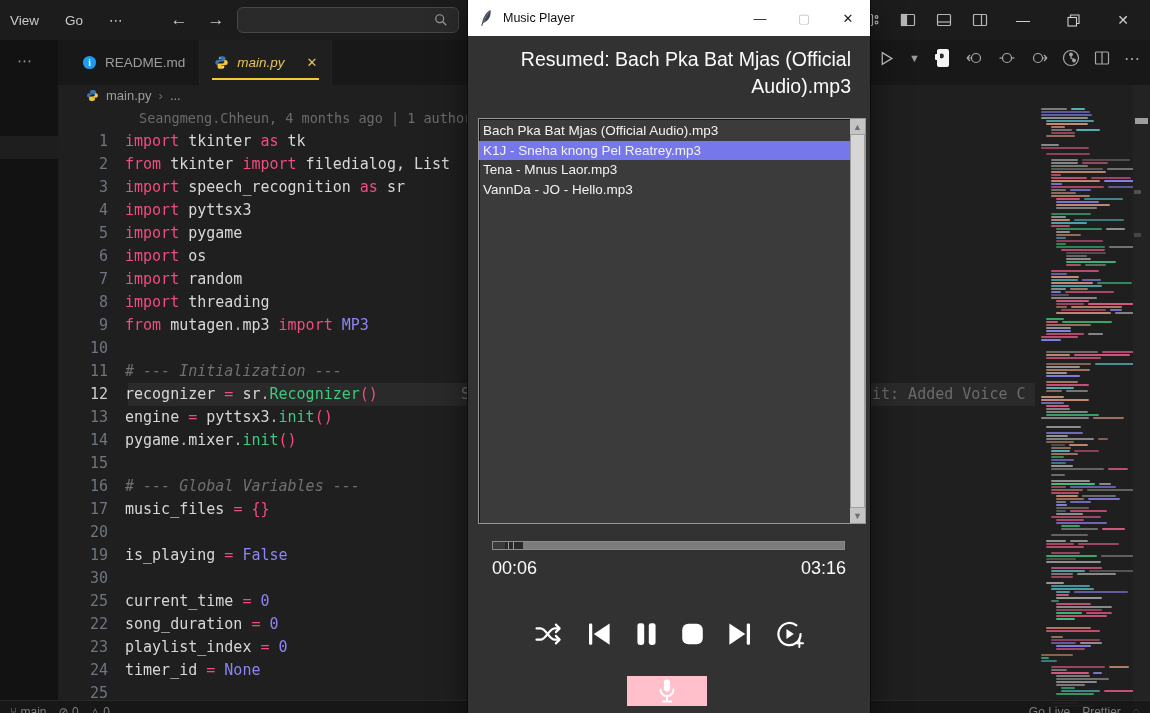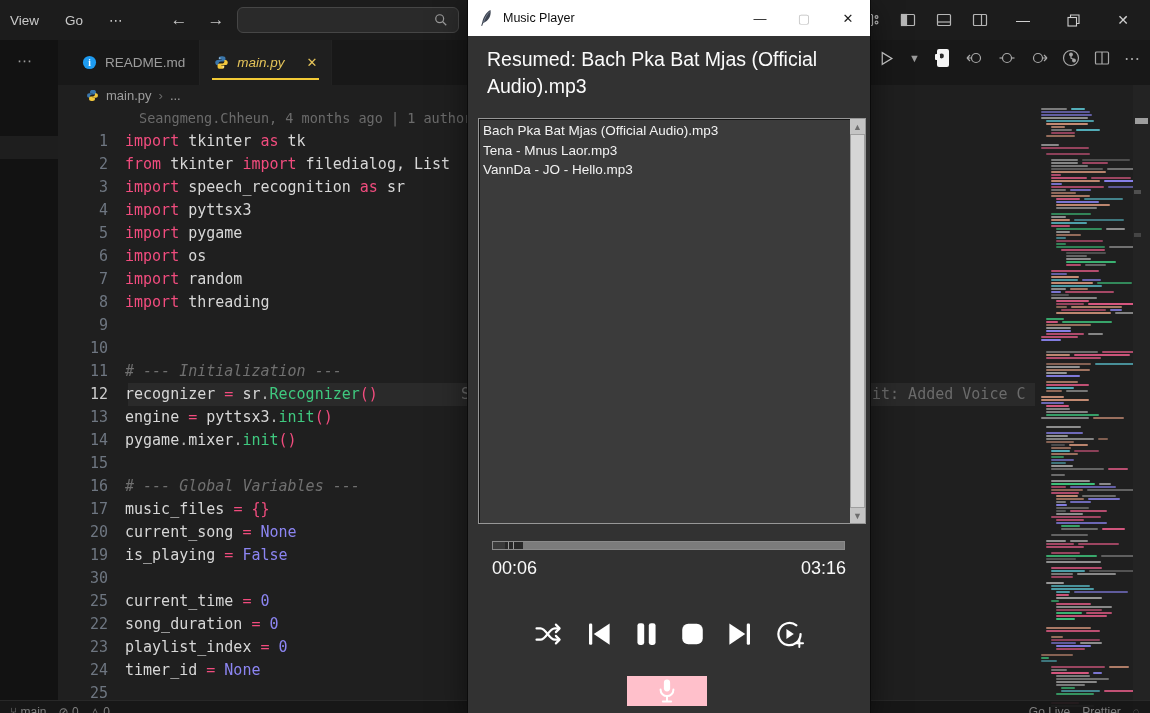--- a/index.html
+++ b/index.html
@@ -58,21 +58,21 @@
   .sb-cell { display:flex; align-items:center; gap:4px; white-space:nowrap; }
   .sb-cell.hl { background:#2d2d2d; padding:2px 12px; }
   
   .player { position:absolute; left:468px; top:0; width:402px; height:713px; background:#323232;
     box-shadow:0 0 0 1px #0b0b0b, 0 10px 30px rgba(0,0,0,.55); }
   .p-titlebar { height:36px; background:#ffffff; display:flex; align-items:center; }
   .p-title { font-size:12.5px; color:#0d0d0d; margin-left:10px; }
   .p-ctls { margin-left:auto; display:flex; height:36px; }
   .p-ctl { width:44px; height:36px; display:flex; align-items:center; justify-content:center; font-size:13px; color:#1a1a1a; }
   .p-ctl.max { color:#bdbdbd; }
-  .now-playing { margin:10px auto 0; width:364px; text-align:left; color:#fbfbfb; font-size:19.5px; line-height:27px; }
+  .now-playing { margin:10px auto 0; width:364px; text-align:right; color:#fbfbfb; font-size:19.5px; line-height:27px; }
   .listwrap { position:absolute; left:10px; top:118px; width:388px; height:406px; background:#3b3b3b;
     border:1px solid #979797; box-shadow:inset 1px 1px 0 #141414; display:flex; }
   .listbox { flex:1; padding-top:2px; overflow:hidden; }
   .list-item { height:19.5px; line-height:19.5px; padding-left:4px; font-size:13.5px; color:#f2f2f2; white-space:nowrap; }
   .list-item.sel { background:#7577ea; }
   .lb-scroll { width:15px; background:#c4c4c4; display:flex; flex-direction:column; }
   .lb-arrow { height:15px; display:flex; align-items:center; justify-content:center; color:#6d6d6d; font-size:9px; }
   .lb-thumb { flex:1; background:#d6d6d6; border:1px solid #9f9f9f; }
   .progress { position:absolute; left:24px; top:541px; width:353px; height:9px; border:1px solid #8a8a8a; background:#7c7c7c; }
   .prog-elapsed { position:absolute; left:0; top:0; height:7px; width:12px; background:#3a3a3a; }
@@ -232,30 +232,30 @@
 
   <div class="code" id="code">
       <div class="code-row"><span class="gutter">1</span><span class="code-text"><span class="tok-k">import</span><span class="tok-t"> tkinter </span><span class="tok-k">as</span><span class="tok-t"> tk</span></span></div>
       <div class="code-row"><span class="gutter">2</span><span class="code-text"><span class="tok-k">from</span><span class="tok-t"> tkinter </span><span class="tok-k">import</span><span class="tok-t"> filedialog, List</span></span></div>
       <div class="code-row"><span class="gutter">3</span><span class="code-text"><span class="tok-k">import</span><span class="tok-t"> speech_recognition </span><span class="tok-k">as</span><span class="tok-t"> sr</span></span></div>
       <div class="code-row"><span class="gutter">4</span><span class="code-text"><span class="tok-k">import</span><span class="tok-t"> pyttsx3</span></span></div>
       <div class="code-row"><span class="gutter">5</span><span class="code-text"><span class="tok-k">import</span><span class="tok-t"> pygame</span></span></div>
       <div class="code-row"><span class="gutter">6</span><span class="code-text"><span class="tok-k">import</span><span class="tok-t"> os</span></span></div>
       <div class="code-row"><span class="gutter">7</span><span class="code-text"><span class="tok-k">import</span><span class="tok-t"> random</span></span></div>
       <div class="code-row"><span class="gutter">8</span><span class="code-text"><span class="tok-k">import</span><span class="tok-t"> threading</span></span></div>
-      <div class="code-row"><span class="gutter">9</span></div>
+      <div class="code-row"><span class="gutter">9</span><span class="code-text"><span class="tok-k">from</span><span class="tok-t"> mutagen</span><span class="tok-g">.</span><span class="tok-t">mp3 </span><span class="tok-k">import</span><span class="tok-n"> MP3</span></span></div>
       <div class="code-row"><span class="gutter">10</span><span class="code-text"></span></div>
       <div class="code-row"><span class="gutter">11</span><span class="code-text"><span class="tok-c"># --- Initialization ---</span></span></div>
       <div class="code-row cur"><div class="cur-bg"></div><span class="blame12" style="left: 461px;">S</span><span class="blame12" style="left: 872px;">it: Added Voice C</span><span class="gutter">12</span><span class="code-text"><span class="tok-t">recognizer </span><span class="tok-k">=</span><span class="tok-t"> sr</span><span class="tok-g">.</span><span class="tok-f">Recognizer</span><span class="tok-k">()</span></span></div>
       <div class="code-row"><span class="gutter">13</span><span class="code-text"><span class="tok-t">engine </span><span class="tok-k">=</span><span class="tok-t"> pyttsx3</span><span class="tok-g">.</span><span class="tok-f">init</span><span class="tok-k">()</span></span></div>
       <div class="code-row"><span class="gutter">14</span><span class="code-text"><span class="tok-t">pygame</span><span class="tok-g">.</span><span class="tok-t">mixer</span><span class="tok-g">.</span><span class="tok-f">init</span><span class="tok-k">()</span></span></div>
       <div class="code-row"><span class="gutter">15</span><span class="code-text"></span></div>
       <div class="code-row"><span class="gutter">16</span><span class="code-text"><span class="tok-c"># --- Global Variables ---</span></span></div>
       <div class="code-row"><span class="gutter">17</span><span class="code-text"><span class="tok-t">music_files </span><span class="tok-k">=</span><span class="tok-t"> </span><span class="tok-k">{}</span></span></div>
-      <div class="code-row"><span class="gutter">20</span><span class="code-text"><span class="tok-t">current_song </span><span class="tok-k">=</span><span class="tok-n"> None</span></span></div>
+      <div class="code-row"><span class="gutter">20</span></div>
       <div class="code-row"><span class="gutter">19</span><span class="code-text"><span class="tok-t">is_playing </span><span class="tok-k">=</span><span class="tok-n"> False</span></span></div>
       <div class="code-row"><span class="gutter">30</span></div>
       <div class="code-row"><span class="gutter">25</span><span class="code-text"><span class="tok-t">current_time </span><span class="tok-k">=</span><span class="tok-n"> 0</span></span></div>
       <div class="code-row"><span class="gutter">22</span><span class="code-text"><span class="tok-t">song_duration </span><span class="tok-k">=</span><span class="tok-n"> 0</span></span></div>
       <div class="code-row"><span class="gutter">23</span><span class="code-text"><span class="tok-t">playlist_index </span><span class="tok-k">=</span><span class="tok-n"> 0</span></span></div>
       <div class="code-row"><span class="gutter">24</span><span class="code-text"><span class="tok-t">timer_id </span><span class="tok-k">=</span><span class="tok-n"> None</span></span></div>
       <div class="code-row"><span class="gutter">25</span><span class="code-text"></span></div>
     </div>
 
   <div class="minimap" id="minimap">
@@ -518,20 +518,21 @@
         <span class="p-ctl max">▢</span>
         <span class="p-ctl">✕</span>
       </div>
     </div>
 
     <div class="now-playing">Resumed: Bach Pka Bat Mjas (Official Audio).mp3</div>
 
     <div class="listwrap">
       <div class="listbox" id="playlist">
           <div class="list-item">Bach Pka Bat Mjas (Official Audio).mp3</div>
+          <div class="list-item sel">K1J - Sneha knong Pel Reatrey.mp3</div>
           <div class="list-item">Tena - Mnus Laor.mp3</div>
           <div class="list-item">VannDa - JO - Hello.mp3</div>
         </div>
       <div class="lb-scroll">
         <span class="lb-arrow">▲</span>
         <div class="lb-thumb"></div>
         <span class="lb-arrow">▼</span>
       </div>
     </div>
 

